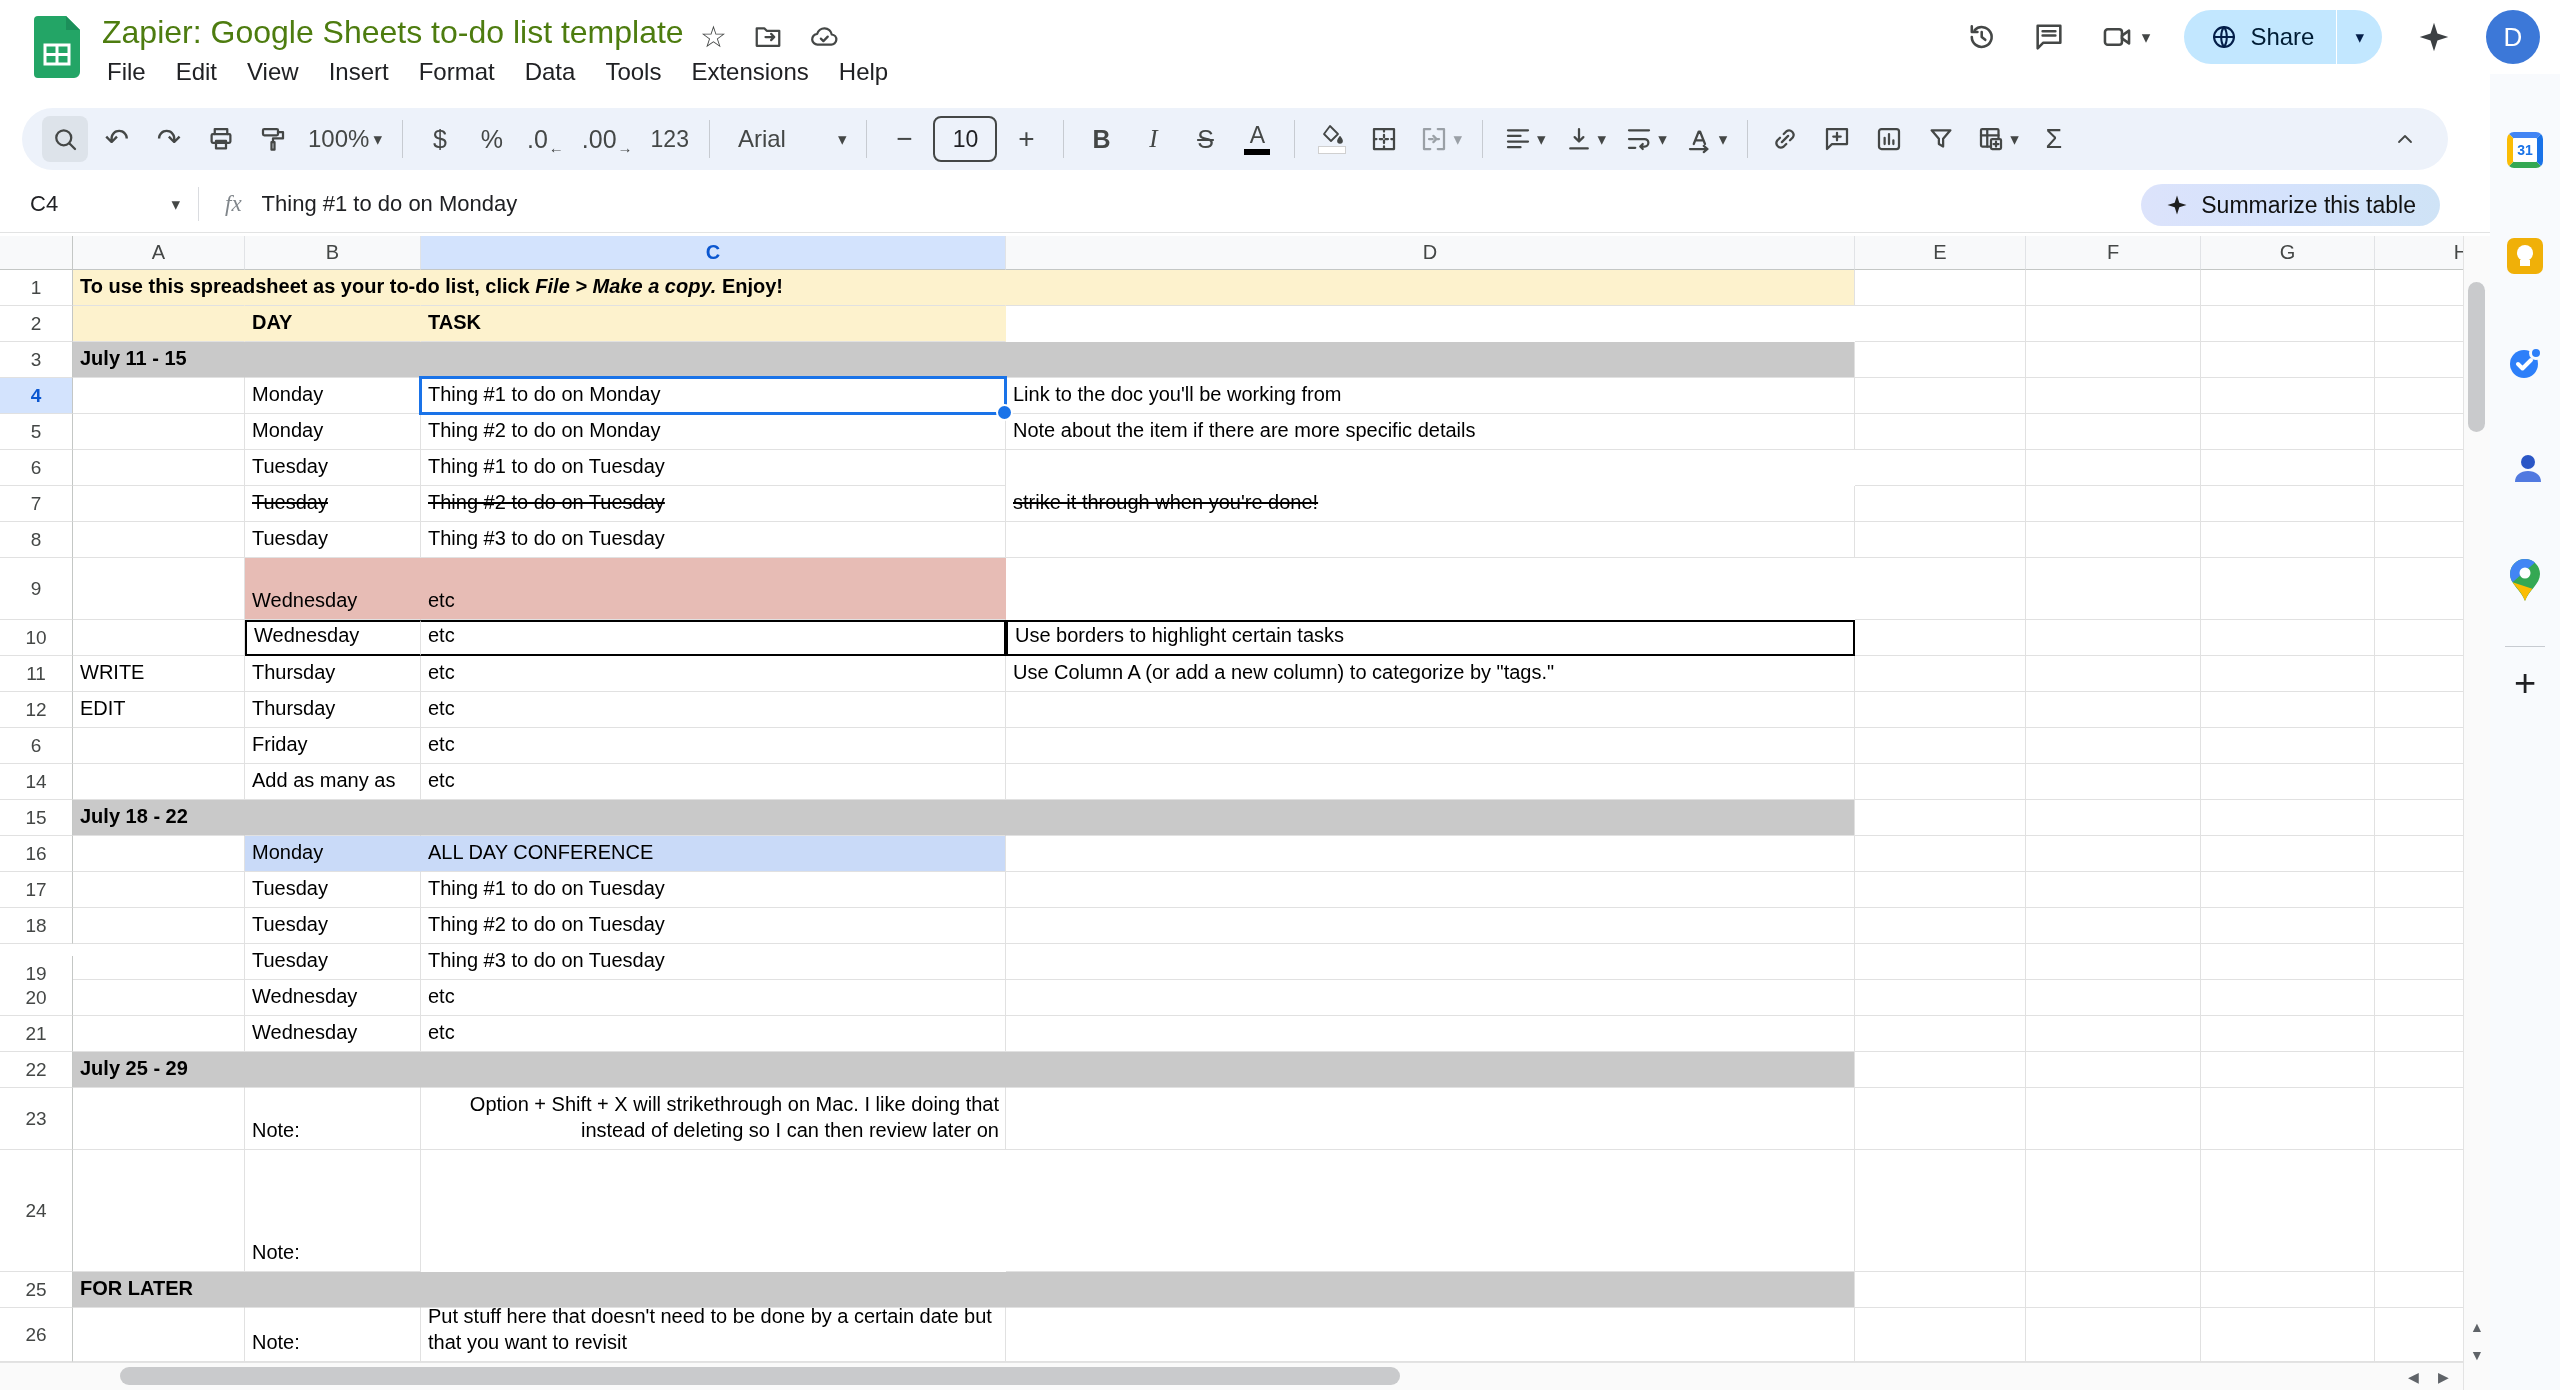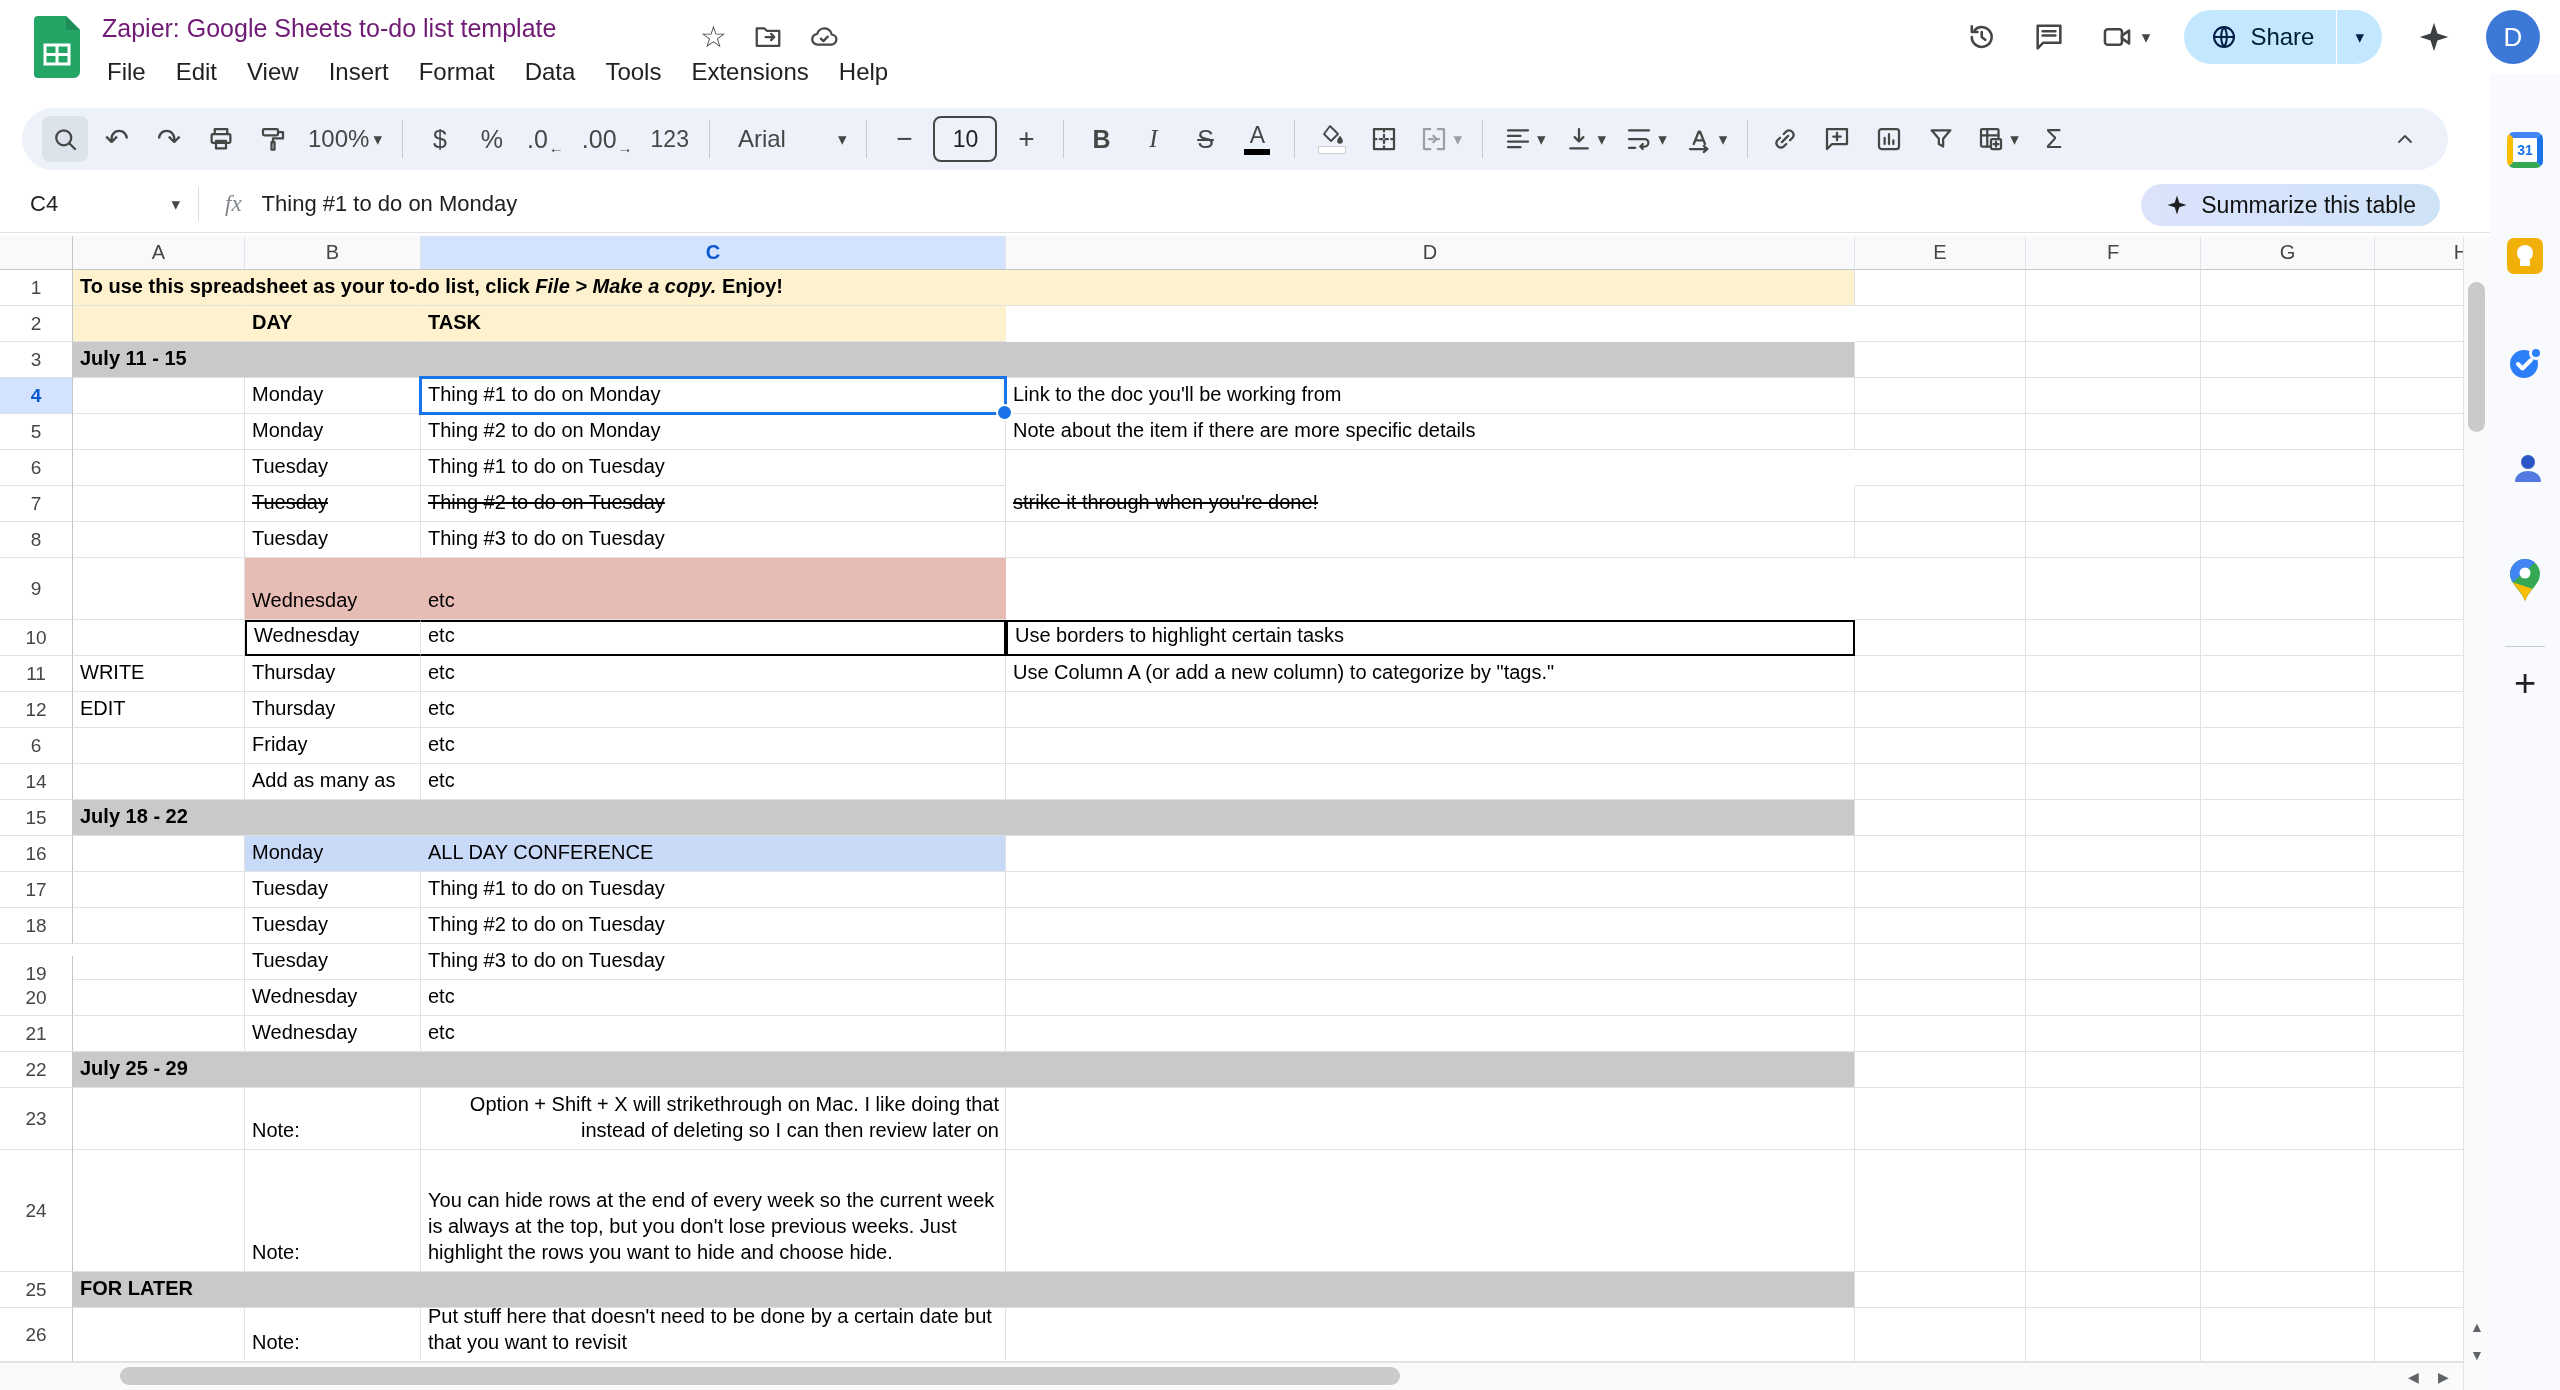--- a/index.html
+++ b/index.html
@@ -1,21 +1,21 @@
 <!DOCTYPE html>
 <html><head>
 <meta charset="utf-8">
 <style>
   html,body{margin:0;padding:0;background:#fff;}
   .stage{position:relative;width:2560px;height:1390px;overflow:hidden;background:#fff;
          font-family:"Liberation Sans","DejaVu Sans",sans-serif;color:#202124;}
   
   .hdr{position:absolute;left:0;top:0;width:2560px;height:108px;background:#fff;}
   .logo{position:absolute;left:34px;top:16px;width:46px;height:62px;}
-  .title{position:absolute;left:102px;top:14px;font-size:25px;color:#701a75;white-space:nowrap;}
+  .title{position:absolute;left:102px;top:14px;font-size:32px;color:#4d7c0f;white-space:nowrap;}
   .title-icons{position:absolute;left:700px;top:22px;display:flex;gap:26px;align-items:center;color:#444746;}
   .glyph-star{font-size:30px;line-height:30px;color:#444746;}
   .menubar{position:absolute;left:92px;top:54px;display:flex;}
   .menu-item{font-size:24px;color:#202124;padding:4px 15px;border-radius:8px;cursor:default;}
   .hdr-right{position:absolute;right:20px;top:10px;display:flex;align-items:center;gap:34px;}
   .iconbtn{display:flex;align-items:center;justify-content:center;}
   .share{display:flex;align-items:center;background:#c2e7ff;border-radius:27px;height:54px;overflow:hidden;}
   .share-main{display:flex;align-items:center;gap:12px;padding:0 22px 0 26px;height:100%;}
   .share-label{font-size:24px;font-weight:500;color:#001d35;}
   .share-div{width:1px;height:54px;background:#fff;}
@@ -557,21 +557,20 @@
       <div class="cell" style="left: 245px; top: 852px; width: 176px; height: 62px; background: rgb(255, 255, 255);">Note:</div>
       <div class="cell wrap" style="left: 421px; top: 852px; width: 585px; height: 62px; background: rgb(255, 255, 255); text-align: right;">Option + Shift + X will strikethrough on Mac. I like doing that instead of deleting so I can then review later on</div>
       <div class="cell" style="left: 1006px; top: 852px; width: 849px; height: 62px; background: rgb(255, 255, 255);"></div>
       <div class="cell" style="left: 1855px; top: 852px; width: 171px; height: 62px; background: rgb(255, 255, 255);"></div>
       <div class="cell" style="left: 2026px; top: 852px; width: 175px; height: 62px; background: rgb(255, 255, 255);"></div>
       <div class="cell" style="left: 2201px; top: 852px; width: 174px; height: 62px; background: rgb(255, 255, 255);"></div>
       <div class="cell" style="left: 2375px; top: 852px; width: 173px; height: 62px; background: rgb(255, 255, 255);"></div>
       <div class="rownum" style="left: 0px; top: 914px; width: 73px; height: 122px;">24</div>
       <div class="cell" style="left: 73px; top: 914px; width: 172px; height: 122px; background: rgb(255, 255, 255);"></div>
       <div class="cell" style="left: 245px; top: 914px; width: 176px; height: 122px; background: rgb(255, 255, 255);">Note:</div>
-      <div class="cell wrap" style="left: 421px; top: 914px; width: 585px; height: 122px; background: rgb(255, 255, 255);">You can hide rows at the end of every week so the current week is always at the top, but you don't lose previous weeks. Just highlight the rows you want to hide and choose hide.</div>
       <div class="cell" style="left: 1006px; top: 914px; width: 849px; height: 122px; background: rgb(255, 255, 255);"></div>
       <div class="cell" style="left: 1855px; top: 914px; width: 171px; height: 122px; background: rgb(255, 255, 255);"></div>
       <div class="cell" style="left: 2026px; top: 914px; width: 175px; height: 122px; background: rgb(255, 255, 255);"></div>
       <div class="cell" style="left: 2201px; top: 914px; width: 174px; height: 122px; background: rgb(255, 255, 255);"></div>
       <div class="cell" style="left: 2375px; top: 914px; width: 173px; height: 122px; background: rgb(255, 255, 255);"></div>
       <div class="rownum" style="left: 0px; top: 1036px; width: 73px; height: 36px;">25</div>
       <div class="cell b spill" style="left: 73px; top: 1036px; width: 172px; height: 36px; background: rgb(201, 201, 201); border-right-color: rgb(201, 201, 201);">FOR LATER</div>
       <div class="cell" style="left: 245px; top: 1036px; width: 176px; height: 36px; background: rgb(201, 201, 201); border-right-color: rgb(201, 201, 201);"></div>
       <div class="cell" style="left: 421px; top: 1036px; width: 585px; height: 36px; background: rgb(201, 201, 201); border-right-color: rgb(201, 201, 201);"></div>
       <div class="cell" style="left: 1006px; top: 1036px; width: 849px; height: 36px; background: rgb(201, 201, 201);"></div>

